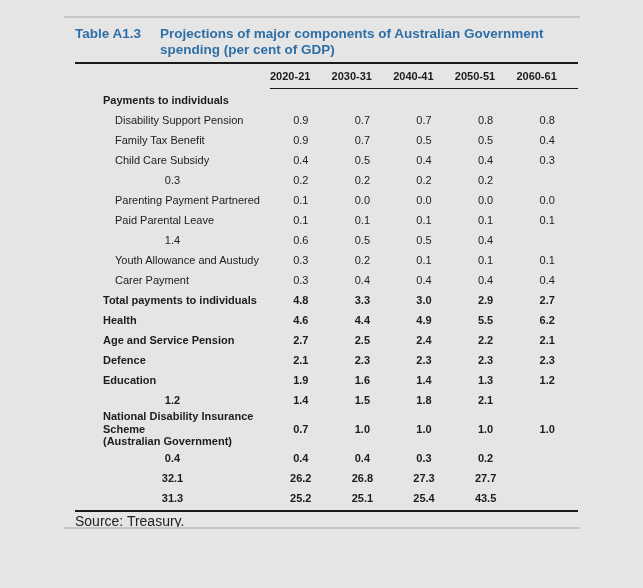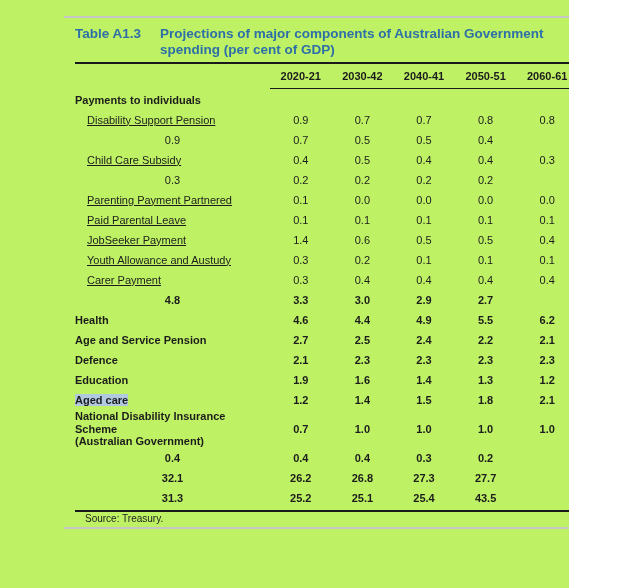--- a/index.html
+++ b/index.html
@@ -1,64 +1,64 @@
 <!DOCTYPE html>
 <html style="--accent: #2e6fa7; --highlight: #b1c9e0;"><head>
 <meta charset="utf-8">
 <style>
   html,body { margin:0; padding:0; background:#ffffff; }
   .page {
-    position:relative; width:569px; height:588px; background:#bef264;
+    position:relative; width:643px; height:588px; background:#e5e5e5;
     font-family:"Liberation Sans", sans-serif; color:#1c1c1c; overflow:hidden;
   }
   .page-rule { position:absolute; left:64px; width:516px; height:2px; background:#c6c6c6; }
   .rule-top { top:16px; }
   .rule-bottom { top:527px; }
 
   .content { position:absolute; left:75px; top:26px; width:503px; }
 
   .title-row { display:flex; font-weight:bold; font-size:13.5px; line-height:16px; color:var(--accent,#2e6fa7); }
   .title-label { flex:none; width:85px; }
   .title-text { flex:1; }
   .title-rule { height:2px; background:#1a1a1a; margin-top:4px; }
 
   .header-row { display:grid; grid-template-columns:195px repeat(5,1fr); align-items:center; height:24px; font-size:11px; font-weight:bold; }
-  .header-cell { text-align:center; }
+  .header-cell { }
   .header-rule { margin-left:195px; height:1px; background:#1a1a1a; }
 
   .tbody { padding-top:1px; }
   .row { display:grid; grid-template-columns:195px repeat(5,1fr); align-items:center; min-height:20px; font-size:11px; }
   .row.tall { min-height:32px; }
   .row.bold { font-weight:bold; }
-  .label { line-height:12.5px; padding-right:4px; }
-  .row.indent .label { padding-left:12px;text-decoration:underline; }
+  .label { line-height:12.5px; padding-right:4px;margin-left:28px; }
+  .row.indent .label { padding-left:12px; }
   .num { text-align:center; }
   .hl { background:var(--highlight,#b1c9e0); }
 
   .table-rule { height:2px; background:#1a1a1a; margin-top:2px; }
 
-  .source { position:absolute; left:85px; top:513px; font-size:10px; color:#222;text-align:center; }
+  .source { position:absolute; left:75px; top:513px; font-size:14px; color:#222;text-align:center; }
 </style>
 </head>
 <body>
 
 <div class="page">
   <div class="page-rule rule-top"></div>
 
   <div class="content">
     <div class="title-row">
       <div class="title-label">Table A1.3</div>
       <div class="title-text">Projections of major components of Australian Government spending (per cent of GDP)</div>
     </div>
     <div class="title-rule"></div>
 
     <div class="header-row">
       <div class="header-cell"></div>
       <div class="header-cell">2020-21</div>
-      <div class="header-cell">2030-42</div>
+      <div class="header-cell">2030-31</div>
       <div class="header-cell">2040-41</div>
       <div class="header-cell">2050-51</div>
       <div class="header-cell">2060-61</div>
     </div>
     <div class="header-rule"></div>
 
     <div class="tbody">
         <div class="row bold">
           <div class="label"><span>Payments to individuals</span></div>
           <div class="num"></div>
@@ -69,20 +69,21 @@
         </div>
         <div class="row indent">
           <div class="label"><span>Disability Support Pension</span></div>
           <div class="num">0.9</div>
           <div class="num">0.7</div>
           <div class="num">0.7</div>
           <div class="num">0.8</div>
           <div class="num">0.8</div>
         </div>
         <div class="row indent">
+          <div class="label"><span>Family Tax Benefit</span></div>
           <div class="num">0.9</div>
           <div class="num">0.7</div>
           <div class="num">0.5</div>
           <div class="num">0.5</div>
           <div class="num">0.4</div>
         </div>
         <div class="row indent">
           <div class="label"><span>Child Care Subsidy</span></div>
           <div class="num">0.4</div>
           <div class="num">0.5</div>
@@ -107,21 +108,20 @@
         </div>
         <div class="row indent">
           <div class="label"><span>Paid Parental Leave</span></div>
           <div class="num">0.1</div>
           <div class="num">0.1</div>
           <div class="num">0.1</div>
           <div class="num">0.1</div>
           <div class="num">0.1</div>
         </div>
         <div class="row indent">
-          <div class="label"><span>JobSeeker Payment</span></div>
           <div class="num">1.4</div>
           <div class="num">0.6</div>
           <div class="num">0.5</div>
           <div class="num">0.5</div>
           <div class="num">0.4</div>
         </div>
         <div class="row indent">
           <div class="label"><span>Youth Allowance and Austudy</span></div>
           <div class="num">0.3</div>
           <div class="num">0.2</div>
@@ -131,20 +131,21 @@
         </div>
         <div class="row indent">
           <div class="label"><span>Carer Payment</span></div>
           <div class="num">0.3</div>
           <div class="num">0.4</div>
           <div class="num">0.4</div>
           <div class="num">0.4</div>
           <div class="num">0.4</div>
         </div>
         <div class="row bold">
+          <div class="label"><span>Total payments to individuals</span></div>
           <div class="num">4.8</div>
           <div class="num">3.3</div>
           <div class="num">3.0</div>
           <div class="num">2.9</div>
           <div class="num">2.7</div>
         </div>
         <div class="row bold">
           <div class="label"><span>Health</span></div>
           <div class="num">4.6</div>
           <div class="num">4.4</div>
@@ -170,21 +171,20 @@
         </div>
         <div class="row bold">
           <div class="label"><span>Education</span></div>
           <div class="num">1.9</div>
           <div class="num">1.6</div>
           <div class="num">1.4</div>
           <div class="num">1.3</div>
           <div class="num">1.2</div>
         </div>
         <div class="row bold">
-          <div class="label"><span class="hl">Aged care</span></div>
           <div class="num">1.2</div>
           <div class="num">1.4</div>
           <div class="num">1.5</div>
           <div class="num">1.8</div>
           <div class="num">2.1</div>
         </div>
         <div class="row bold tall">
           <div class="label"><span>National Disability Insurance Scheme</span><br>(Australian Government)</div>
           <div class="num">0.7</div>
           <div class="num">1.0</div>

